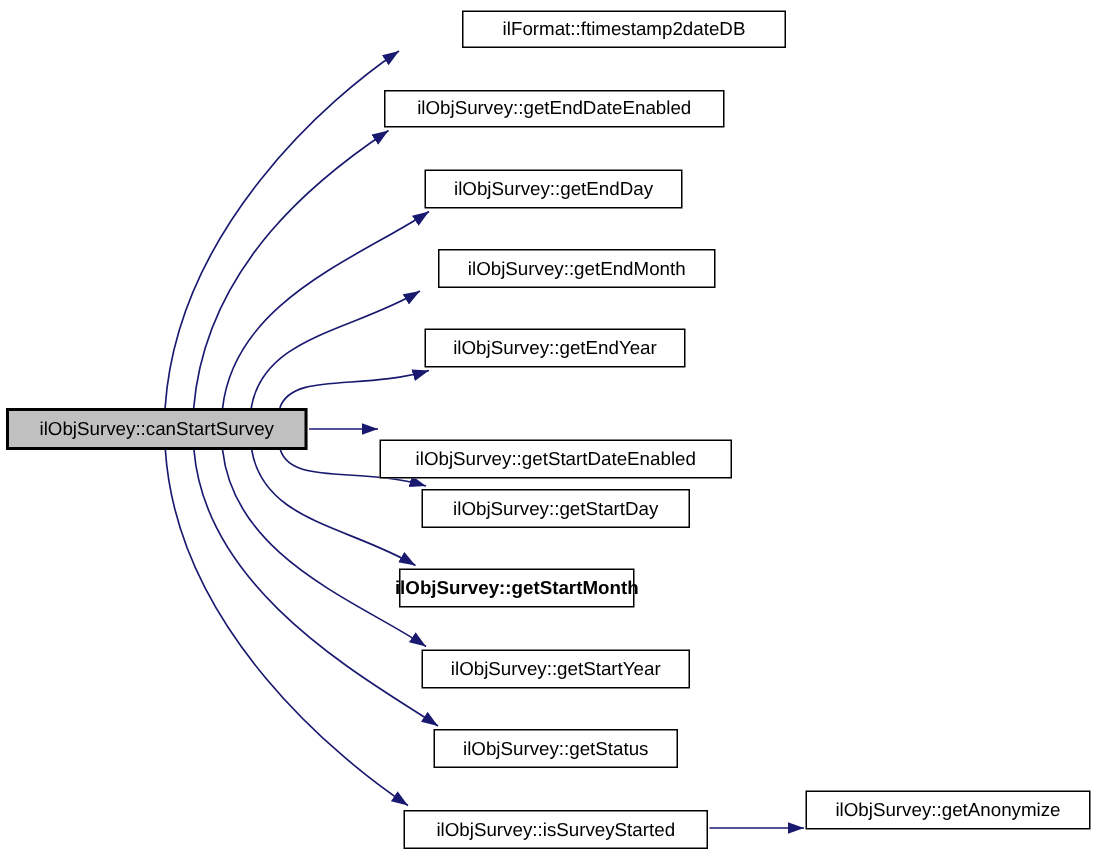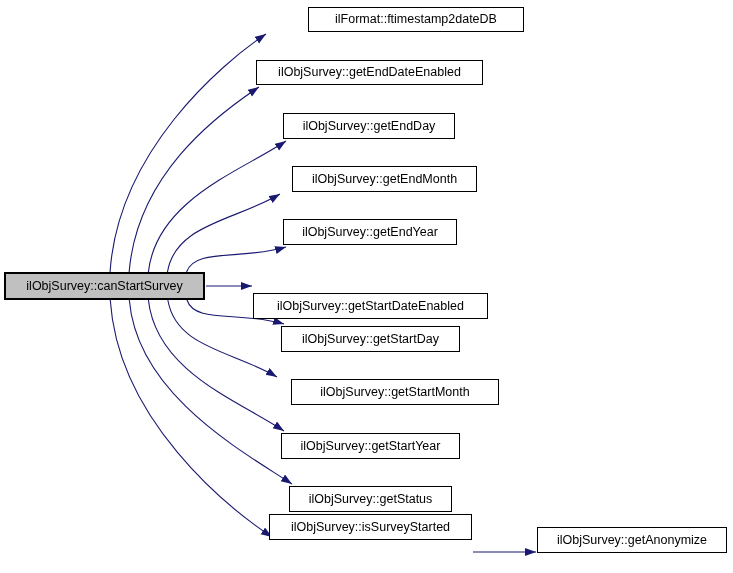--- a/index.html
+++ b/index.html
@@ -78,19 +78,19 @@
   </svg>
   <div id="node-layer">
       <div class="node main" style="left: 4px; top: 272px; width: 201px; height: 28px;">ilObjSurvey::canStartSurvey</div>
       <div class="node" style="left: 263px; top: 7px; width: 216px; height: 25px; margin-left: 45px;">ilFormat::ftimestamp2dateDB</div>
       <div class="node" style="left: 256px; top: 60px; width: 227px; height: 25px;">ilObjSurvey::getEndDateEnabled</div>
       <div class="node" style="left: 283px; top: 113px; width: 172px; height: 26px;">ilObjSurvey::getEndDay</div>
       <div class="node" style="left: 277px; top: 166px; width: 185px; height: 26px; margin-left: 15px;">ilObjSurvey::getEndMonth</div>
       <div class="node" style="left: 283px; top: 219px; width: 174px; height: 26px;">ilObjSurvey::getEndYear</div>
       <div class="node" style="left: 253px; top: 273px; width: 235px; height: 26px; margin-top: 20px;">ilObjSurvey::getStartDateEnabled</div>
       <div class="node" style="left: 281px; top: 326px; width: 179px; height: 26px;">ilObjSurvey::getStartDay</div>
-      <div class="node" style="left: 291px; top: 379px; width: 208px; height: 26px;">ilObjSurvey::getStartMonth</div>
+      <div class="node" style="left: 266px; top: 379px; width: 157px; height: 26px; font-weight: bold;">ilObjSurvey::getStartMonth</div>
       <div class="node" style="left: 281px; top: 433px; width: 179px; height: 26px; text-align: center;">ilObjSurvey::getStartYear</div>
       <div class="node" style="left: 289px; top: 486px; width: 163px; height: 26px;">ilObjSurvey::getStatus</div>
-      <div class="node" style="left: 269px; top: 514px; width: 203px; height: 26px;">ilObjSurvey::isSurveyStarted</div>
+      <div class="node" style="left: 269px; top: 540px; width: 203px; height: 26px;">ilObjSurvey::isSurveyStarted</div>
       <div class="node" style="left: 537px; top: 527px; width: 190px; height: 26px;">ilObjSurvey::getAnonymize</div>
     </div>
 </div>
 
 </body></html>

